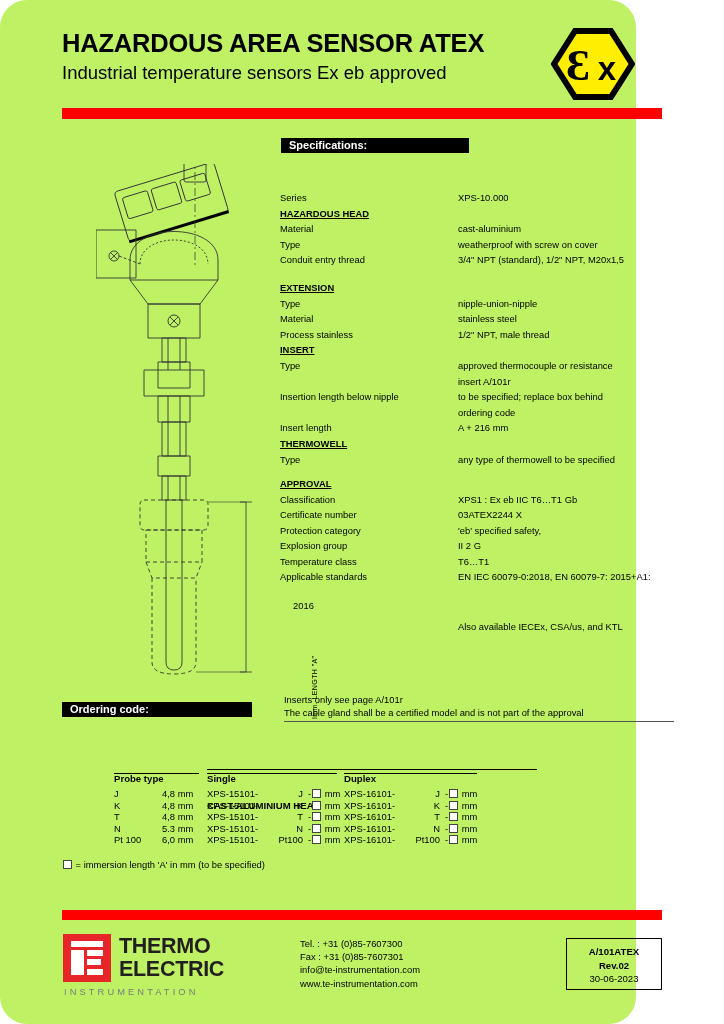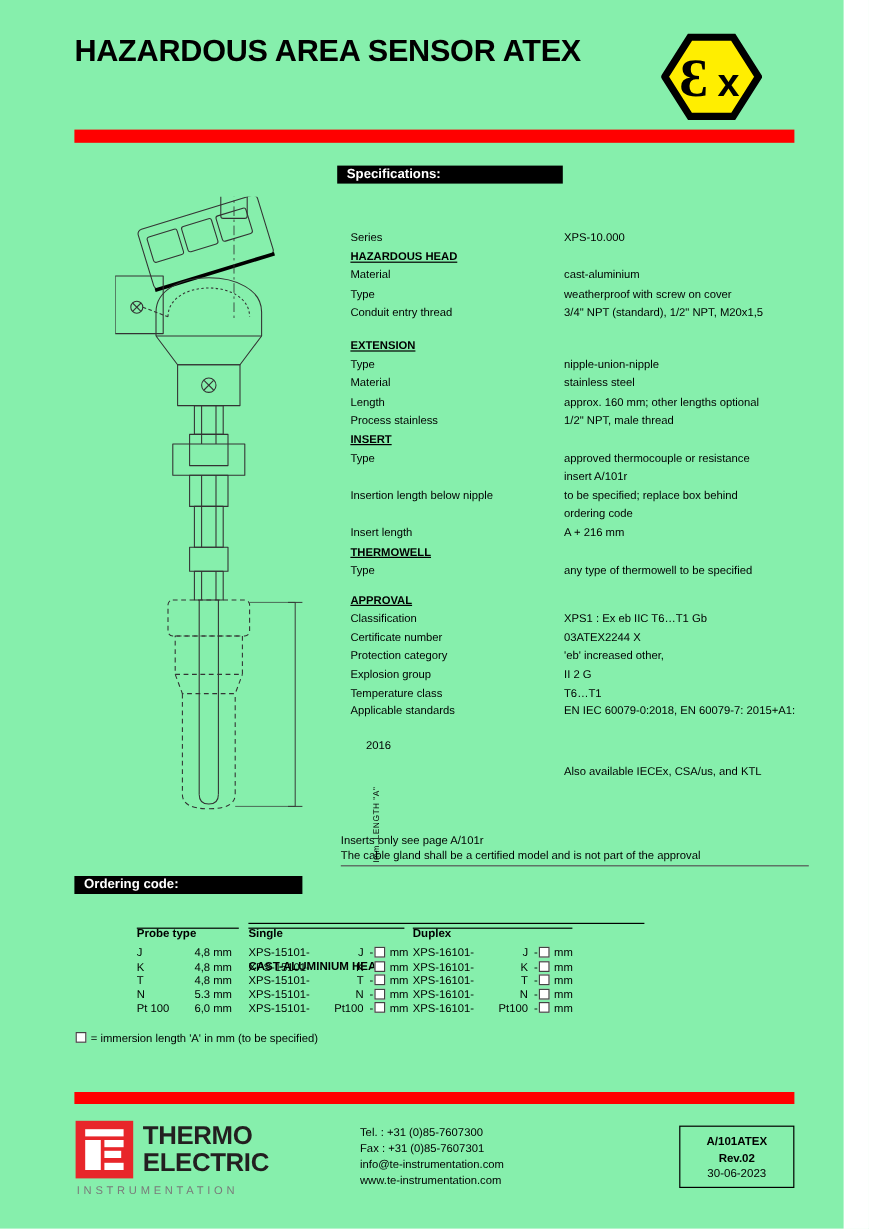--- a/index.html
+++ b/index.html
@@ -11,23 +11,24 @@
     width: 724px;
     height: 1024px;
     position: relative;
     font-family: "Liberation Sans", sans-serif;
     color: #000000;
     overflow: hidden;
   }
   .page {
     position: absolute;
     left: 0; top: 0;
-    width: 703px;
+    width: 636px;
     height: 1024px;
-    background: #86efac;
+    background: #bef264;
+    border-radius: 27px;
   }
 
   
   .header {
     position: absolute;
     left: 62px; top: 28px;
     width: 600px;
     height: 72px;
   }
   .title-main {
@@ -67,26 +68,26 @@
     background: #000000;
     color: #ffffff;
     font-size: 11px;
     font-weight: bold;
     height: 15px;
     line-height: 15px;
     padding-left: 8px;
     box-sizing: border-box;
   }
   #spec-bar { left: 281px; top: 138px; width: 188px; }
-  #order-bar { left: 62px; top: 730px; width: 190px; }
+  #order-bar { left: 62px; top: 702px; width: 190px; }
 
   
   .spec {
     position: absolute;
-    left: 292px; top: 190px;
+    left: 280px; top: 190px;
     width: 390px;
     font-size: 9.4px;
   }
   .spec-row {
     position: relative;
     min-height: 15.6px;
     line-height: 15.6px;
   }
   .spec-row.tight { line-height: 14.5px; min-height: 14.5px; }
   .spec-label {
@@ -295,20 +296,21 @@
     letter-spacing: 0.4px;
   }
 </style>
 </head>
 <body>
 
 <div class="page">
 
   <div class="header">
     <div class="title-main">HAZARDOUS AREA SENSOR ATEX</div>
+    <div class="title-sub">Industrial temperature sensors Ex eb approved</div>
   </div>
 
   <div class="atex-logo">
     <svg width="84" height="72" viewBox="0 0 84 72">
       <polygon points="24,3 60,3 81,36 60,69 24,69 3,36" fill="#ffee00" stroke="#000000" stroke-width="6" stroke-linejoin="miter"></polygon>
       <text x="27" y="52" font-family="'Liberation Serif',serif" font-size="45" font-weight="bold" fill="#000" text-anchor="middle">Ɛ</text>
       <text x="56" y="52" font-family="'Liberation Sans',sans-serif" font-size="33" font-weight="bold" fill="#000" text-anchor="middle">x</text>
     </svg>
   </div>
 
@@ -417,23 +419,20 @@
     <div class="spec-row">
       <span class="grp">EXTENSION</span>
     </div>
     <div class="spec-row">
       <span class="spec-label">Type</span><span class="spec-value">nipple-union-nipple</span>
     </div>
     <div class="spec-row">
       <span class="spec-label">Material</span><span class="spec-value">stainless steel</span>
     </div>
     <div class="spec-row">
-      <span class="spec-label">Length</span><span class="spec-value">approx. 160 mm; other lengths optional</span>
-    </div>
-    <div class="spec-row">
       <span class="spec-label">Process stainless</span><span class="spec-value">1/2" NPT, male thread</span>
     </div>
 
     <div class="spec-row">
       <span class="grp">INSERT</span>
     </div>
     <div class="spec-row">
       <span class="spec-label">Type</span><span class="spec-value">approved thermocouple or resistance</span>
     </div>
     <div class="spec-row">
@@ -461,21 +460,21 @@
     <div class="spec-row">
       <span class="grp">APPROVAL</span>
     </div>
     <div class="spec-row">
       <span class="spec-label">Classification</span><span class="spec-value">XPS1 : Ex eb IIC T6…T1 Gb</span>
     </div>
     <div class="spec-row">
       <span class="spec-label">Certificate number</span><span class="spec-value">03ATEX2244 X</span>
     </div>
     <div class="spec-row">
-      <span class="spec-label">Protection category</span><span class="spec-value">'eb' increased other,</span>
+      <span class="spec-label">Protection category</span><span class="spec-value">'eb' specified safety,</span>
     </div>
     <div class="spec-row">
       <span class="spec-label">Explosion group</span><span class="spec-value">II 2 G</span>
     </div>
     <div class="spec-row">
       <span class="spec-label">Temperature class</span><span class="spec-value">T6…T1</span>
     </div>
     <div class="spec-row tight">
       <span class="spec-label"> Applicable standards</span><span class="spec-value">EN IEC 60079-0:2018, EN 60079-7: 2015+A1:</span>
     </div>

